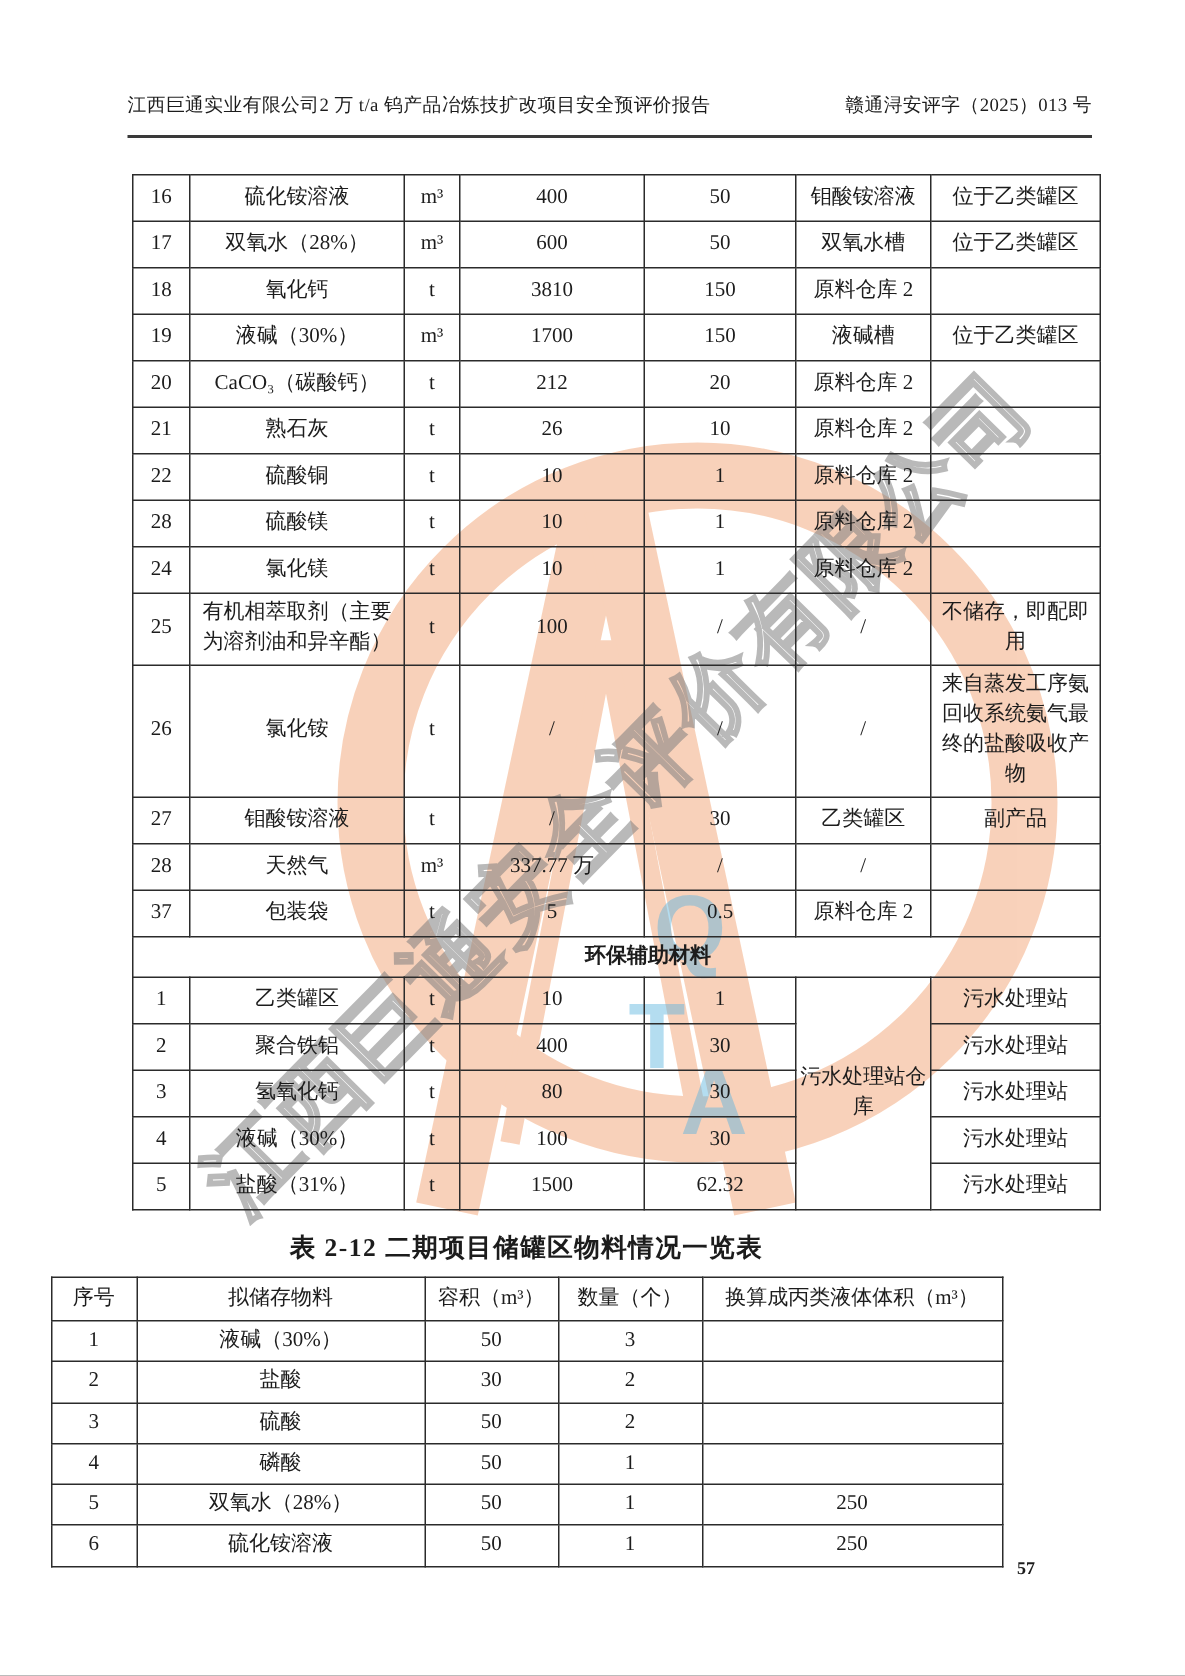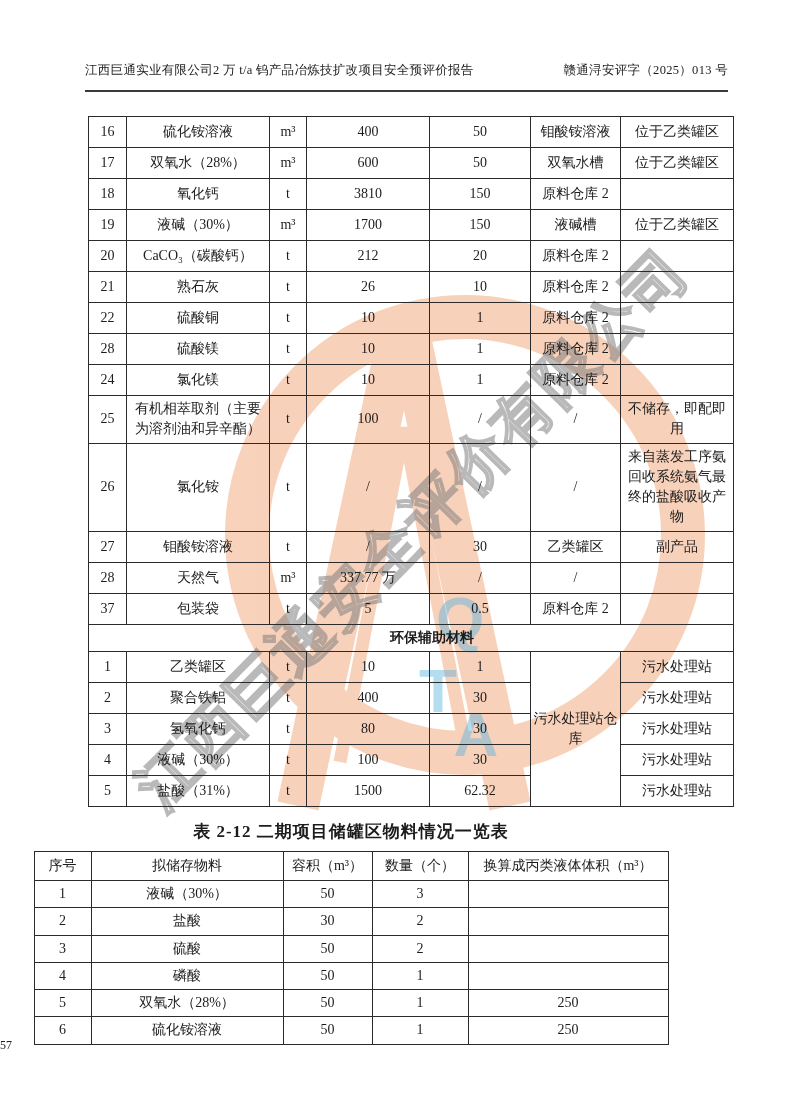--- a/index.html
+++ b/index.html
@@ -48,21 +48,21 @@
   .tank-title{
     text-align:center;font-size:17px;font-weight:bold;
     margin:0 0 8px 0;letter-spacing:1px;
   }
   .tank-table{margin:0 auto;width:635px;}
   .tank-table td{height:18px;font-size:14px;}
   .tank-table thead th{font-weight:normal;height:22px;font-size:14px;}
   
   .doc-footer{
     position:absolute;left:0;top:1038px;width:690px;
-    text-align:left;font-size:12px;z-index:1;
+    text-align:right;font-size:12px;z-index:1;font-weight:bold;
   }
 </style>
 </head>
 <body>
 
 <div class="page">
 
   <div class="watermark">
     <svg width="790" height="1117" viewBox="0 0 790 1117">
       <g stroke="#f0945c" opacity="0.42" fill="none">

